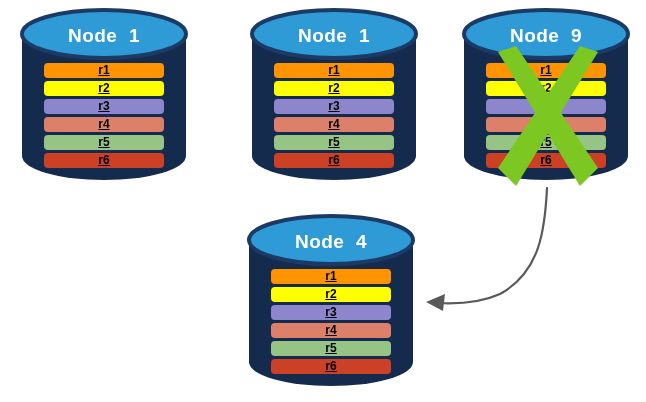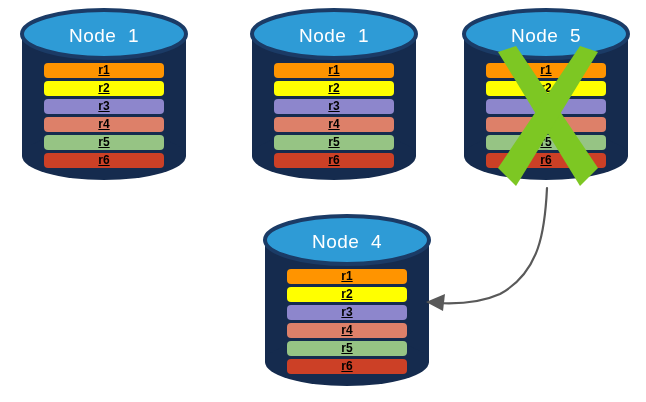--- a/index.html
+++ b/index.html
@@ -30,21 +30,21 @@
     height: 178px;
   }
   .node-title {
     position: absolute;
     left: 0;
     top: 19px;
     width: 176px;
     text-align: center;
     color: #ffffff;
     font-size: 19px;
-    font-weight: normal;
+    font-weight: bold;
     letter-spacing: 0.5px;
     white-space: pre;
     pointer-events: none;
   }
   .rows {
     position: absolute;
     left: 28px;
     top: 57px;
     width: 120px;
   }
@@ -120,36 +120,36 @@
       <div class="row" style="background:#CC4026;">r6</div>
     </div>
   </div>
 
   <div class="node" style="left:458px; top:6px;">
     <svg class="node-svg" viewBox="0 0 176 178">
       <path d="M6,28 L6,150 A88,28 0 0 0 170,150 L170,28 Z" fill="#152B4E"></path>
       <ellipse cx="88" cy="150" rx="82" ry="24" fill="#152B4E"></ellipse>
       <ellipse cx="88" cy="28" rx="82" ry="24" fill="#2E9BD6" stroke="#1B3B66" stroke-width="4"></ellipse>
     </svg>
-    <div class="node-title">Node  5</div>
+    <div class="node-title">Node  9</div>
     <div class="rows">
       <div class="row" style="background:#FF9400;">r1</div>
       <div class="row" style="background:#FFFF00;">r2</div>
       <div class="row" style="background:#8D86CC;">r3</div>
       <div class="row" style="background:#DD8069;">r4</div>
       <div class="row" style="background:#96C484;">r5</div>
       <div class="row" style="background:#CC4026;">r6</div>
     </div>
     <svg class="x-mark" viewBox="0 0 100 140">
       <polygon points="0,6 18,0 100,122 82,140" fill="#7DC723"></polygon>
       <polygon points="100,6 82,0 0,122 18,140" fill="#7DC723"></polygon>
     </svg>
   </div>
 
-  <div class="node" style="left:259px; top:212px;">
+  <div class="node" style="left:243px; top:212px;">
     <svg class="node-svg" viewBox="0 0 176 178">
       <path d="M6,28 L6,150 A88,28 0 0 0 170,150 L170,28 Z" fill="#152B4E"></path>
       <ellipse cx="88" cy="150" rx="82" ry="24" fill="#152B4E"></ellipse>
       <ellipse cx="88" cy="28" rx="82" ry="24" fill="#2E9BD6" stroke="#1B3B66" stroke-width="4"></ellipse>
     </svg>
     <div class="node-title">Node  4</div>
     <div class="rows">
       <div class="row" style="background:#FF9400;">r1</div>
       <div class="row" style="background:#FFFF00;">r2</div>
       <div class="row" style="background:#8D86CC;">r3</div>

